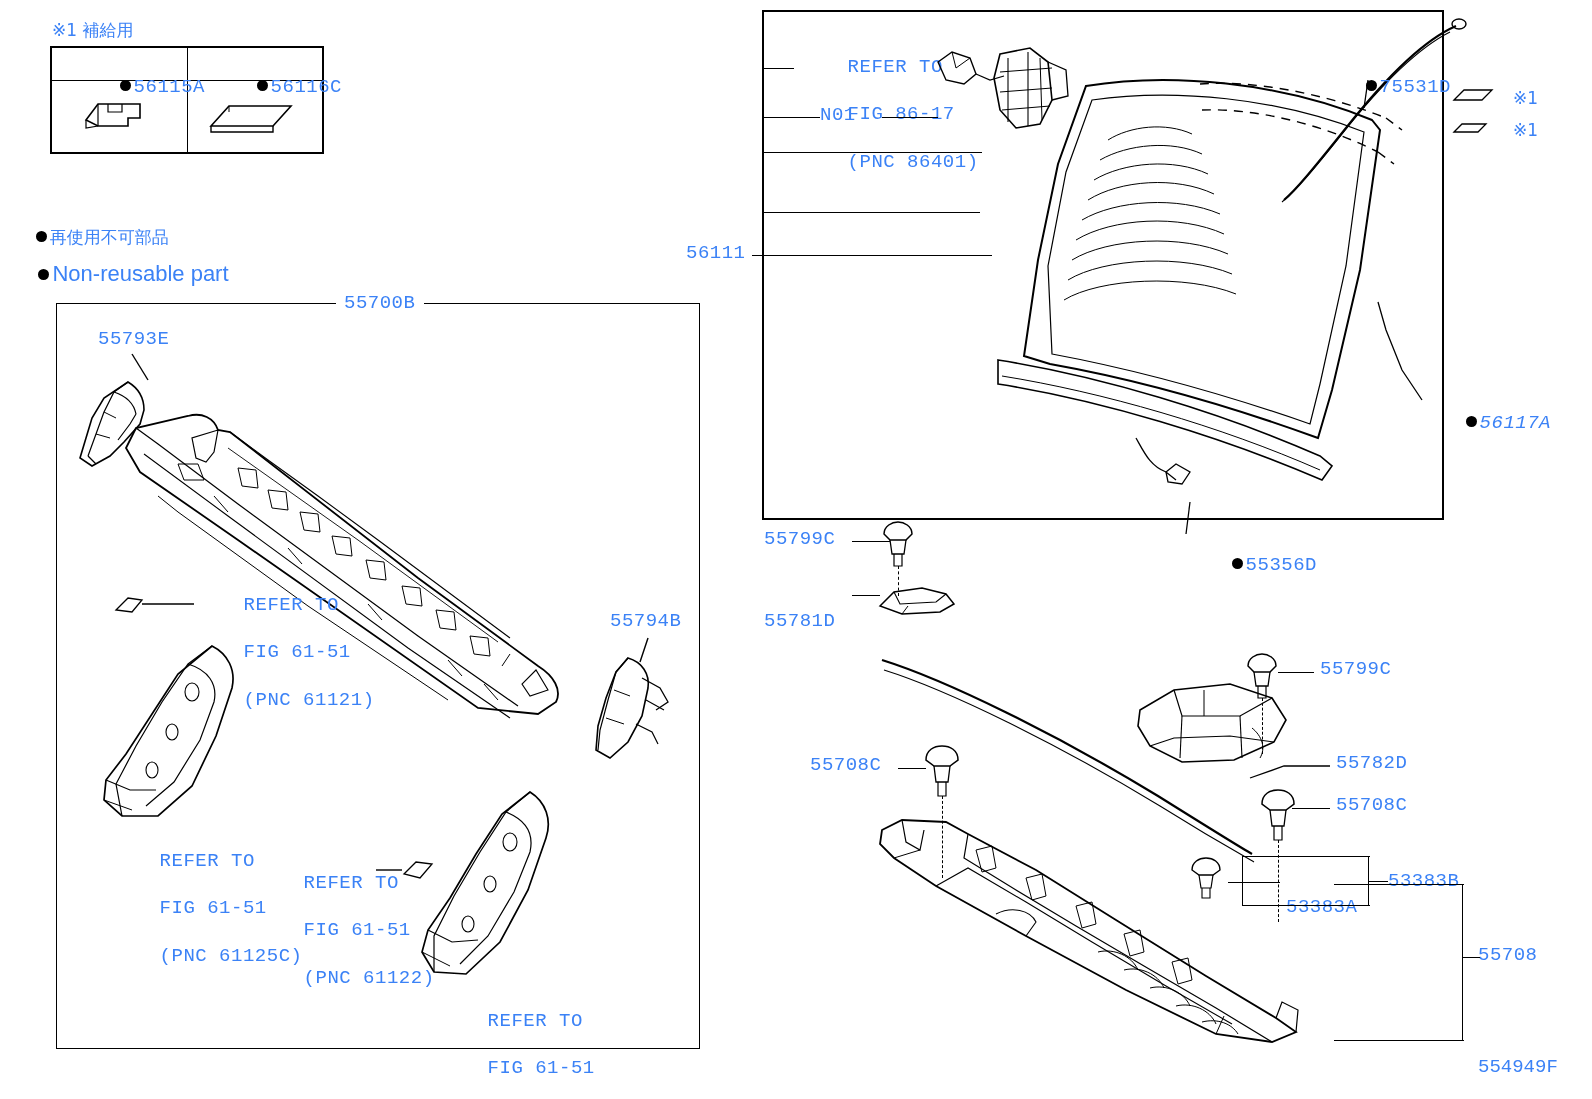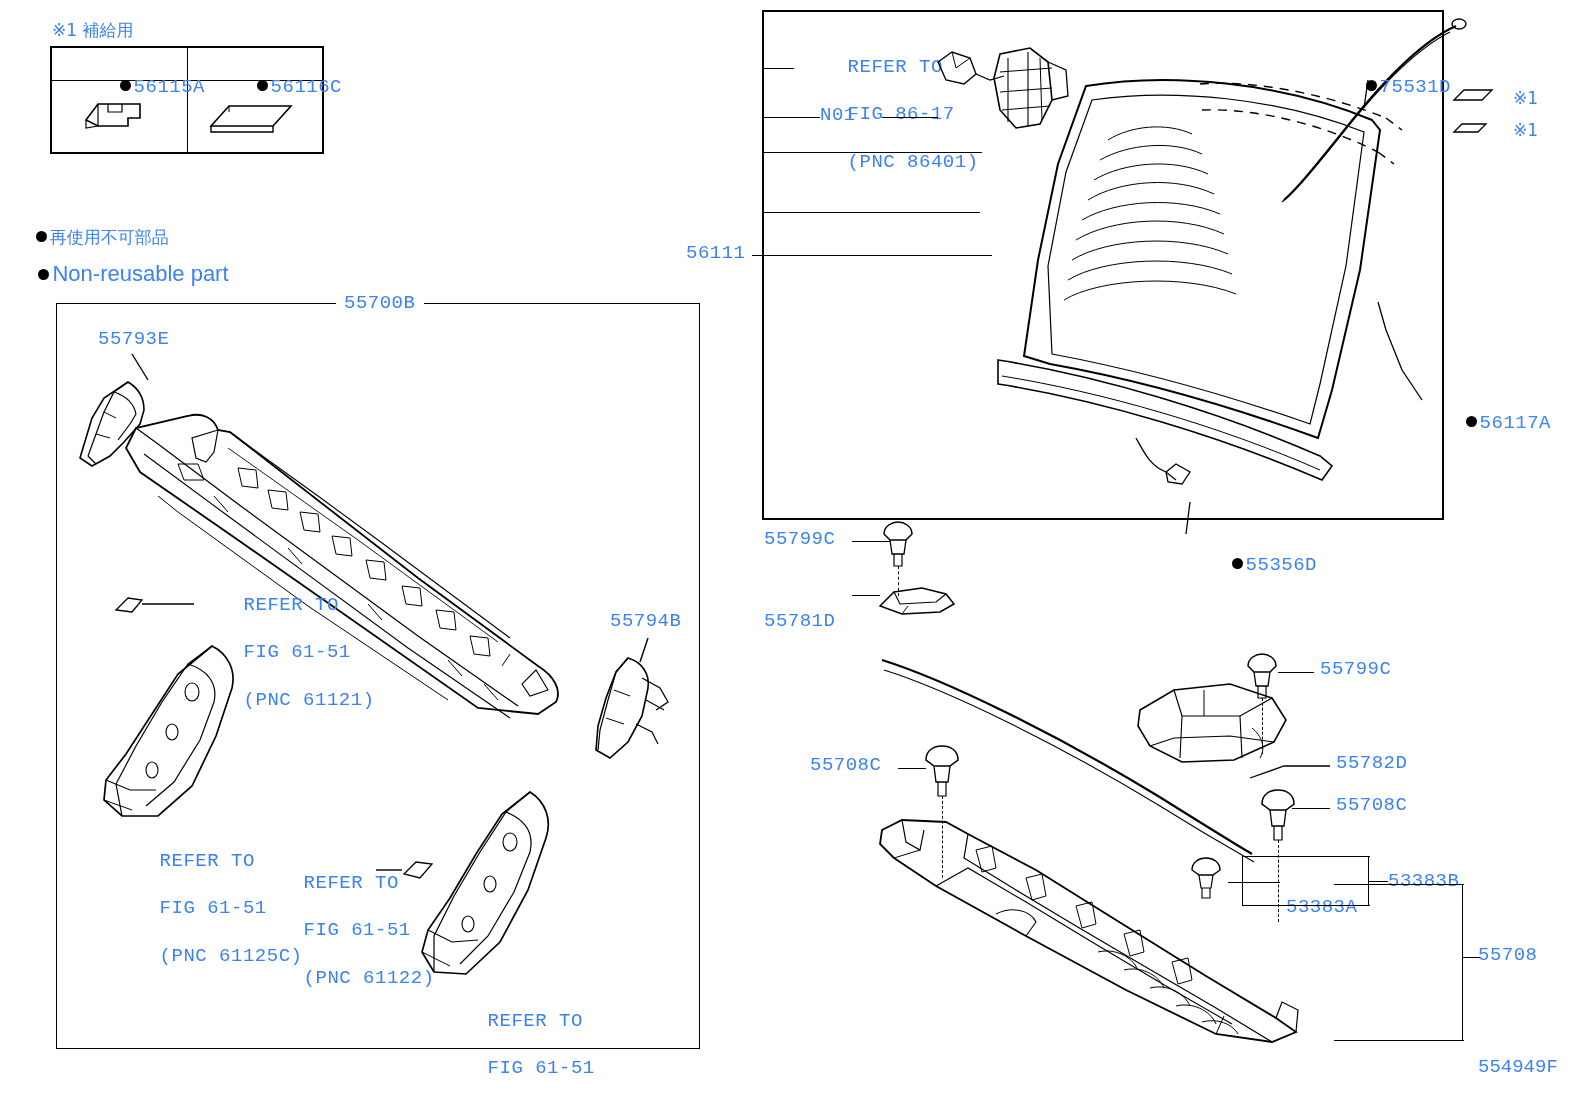--- a/index.html
+++ b/index.html
@@ -301,21 +301,21 @@
   <svg style="left:1452px; top:86px;" width="48" height="22" viewBox="0 0 48 22">
     <path d="M2 14 L12 4 L40 4 L30 14 Z" fill="none" stroke="#000" stroke-width="1.3"></path>
   </svg>
   <div class="lbl jp" style="left:1513px; top:88px;">※1</div>
 
   <svg style="left:1452px; top:118px;" width="48" height="22" viewBox="0 0 48 22">
     <path d="M2 14 L10 6 L34 6 L26 14 Z" fill="none" stroke="#000" stroke-width="1.3"></path>
   </svg>
   <div class="lbl jp" style="left:1513px; top:120px;">※1</div>
 
-  <div class="lbl" style="left:1418px; top:388px;">
+  <div class="lbl" style="left:1418px; top:388px;font-style:italic;">
     <span class="bullet"></span><span>56117A</span>
   </div>
   <svg style="left:1368px; top:300px;" width="60" height="110" viewBox="0 0 60 110">
     <path d="M54 100 L34 70 L18 30 L10 2" stroke="#000" stroke-width="1.3" fill="none"></path>
   </svg>
 
   <div class="lbl" style="left:1184px; top:530px;">
     <span class="bullet"></span><span>55356D</span>
   </div>
   <svg style="left:1172px; top:490px;" width="40" height="50" viewBox="0 0 40 50">

